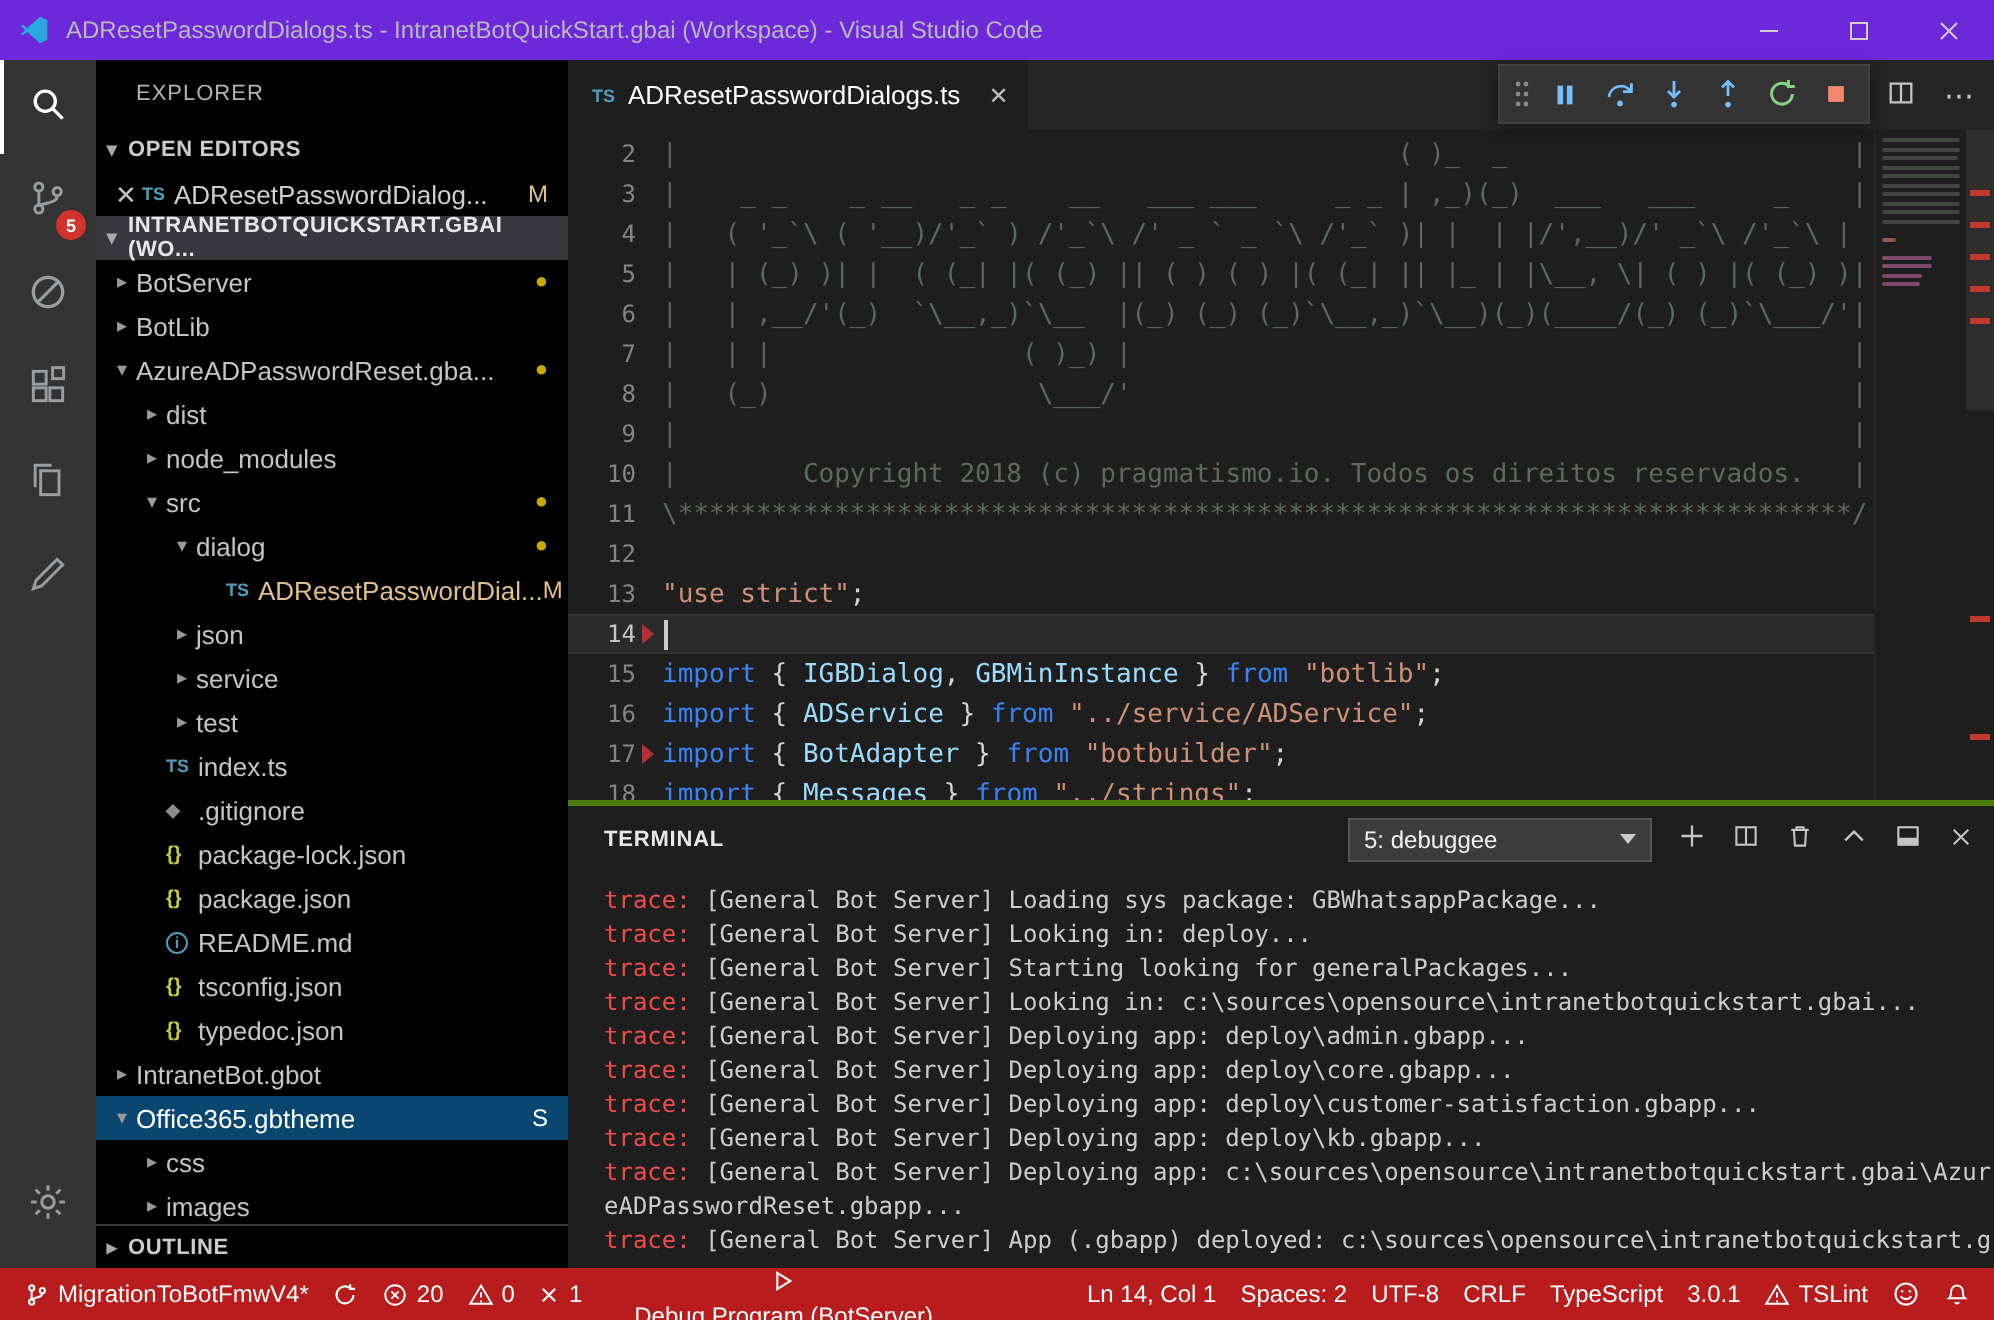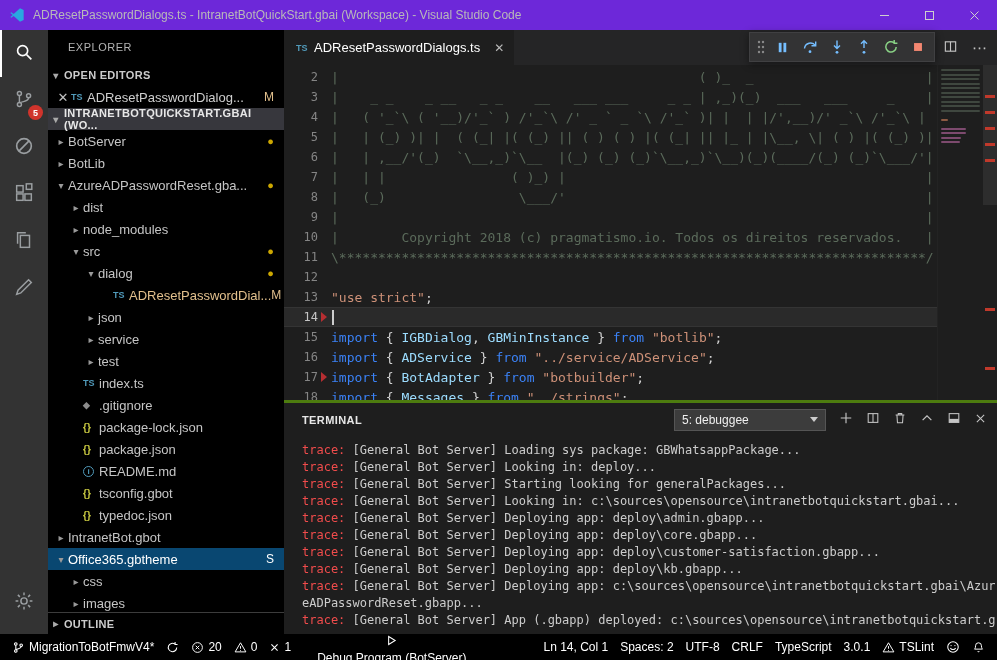--- a/index.html
+++ b/index.html
@@ -279,21 +279,21 @@
             <span class="label">package.json</span>
           </div>
           <div class="row" style="padding-left: 21px;">
             <span class="chev"></span>
             <span class="fi fi-info">i</span>
             <span class="label">README.md</span>
           </div>
           <div class="row" style="padding-left: 21px;">
             <span class="chev"></span>
             <span class="fi fi-json">{}</span>
-            <span class="label">tsconfig.gbot</span>
+            <span class="label">tsconfig.json</span>
           </div>
           <div class="row" style="padding-left: 21px;">
             <span class="chev"></span>
             <span class="fi fi-json">{}</span>
             <span class="label">typedoc.json</span>
           </div>
           <div class="row" style="padding-left: 6px;">
             <span class="chev">▸</span>
             <span class="label">IntranetBot.gbot</span>
           </div>
@@ -545,21 +545,21 @@
             <div class="tline"><span class="tprefix">trace:</span><span> [General Bot Server] Deploying app: deploy\customer-satisfaction.gbapp...</span></div>
             <div class="tline"><span class="tprefix">trace:</span><span> [General Bot Server] Deploying app: deploy\kb.gbapp...</span></div>
             <div class="tline"><span class="tprefix">trace:</span><span> [General Bot Server] Deploying app: c:\sources\opensource\intranetbotquickstart.gbai\Azur</span></div>
             <div class="tline"><span>eADPasswordReset.gbapp...</span></div>
             <div class="tline"><span class="tprefix">trace:</span><span> [General Bot Server] App (.gbapp) deployed: c:\sources\opensource\intranetbotquickstart.g</span></div>
           </div>
       </div>
     </div>
   </div>
 
-  <div class="statusbar" style="background: #000000;">
+  <div class="statusbar" style="background: #b91c1c;">
     <div class="st-left" style="display:flex;height:100%;">
         <div class="st-item">
           <span class="st-icon">
             <svg viewBox="0 0 16 16" width="13" height="13" fill="none" stroke="currentColor" stroke-width="1.3">
               <circle cx="4.7" cy="3.7" r="1.6"></circle>
               <circle cx="4.7" cy="12.3" r="1.6"></circle>
               <circle cx="11.3" cy="5.3" r="1.6"></circle>
               <path d="M4.7 5.3v5.4M11.3 6.9c0 2.6-3.4 2.2-6.6 3.9"></path>
             </svg>
           </span>

